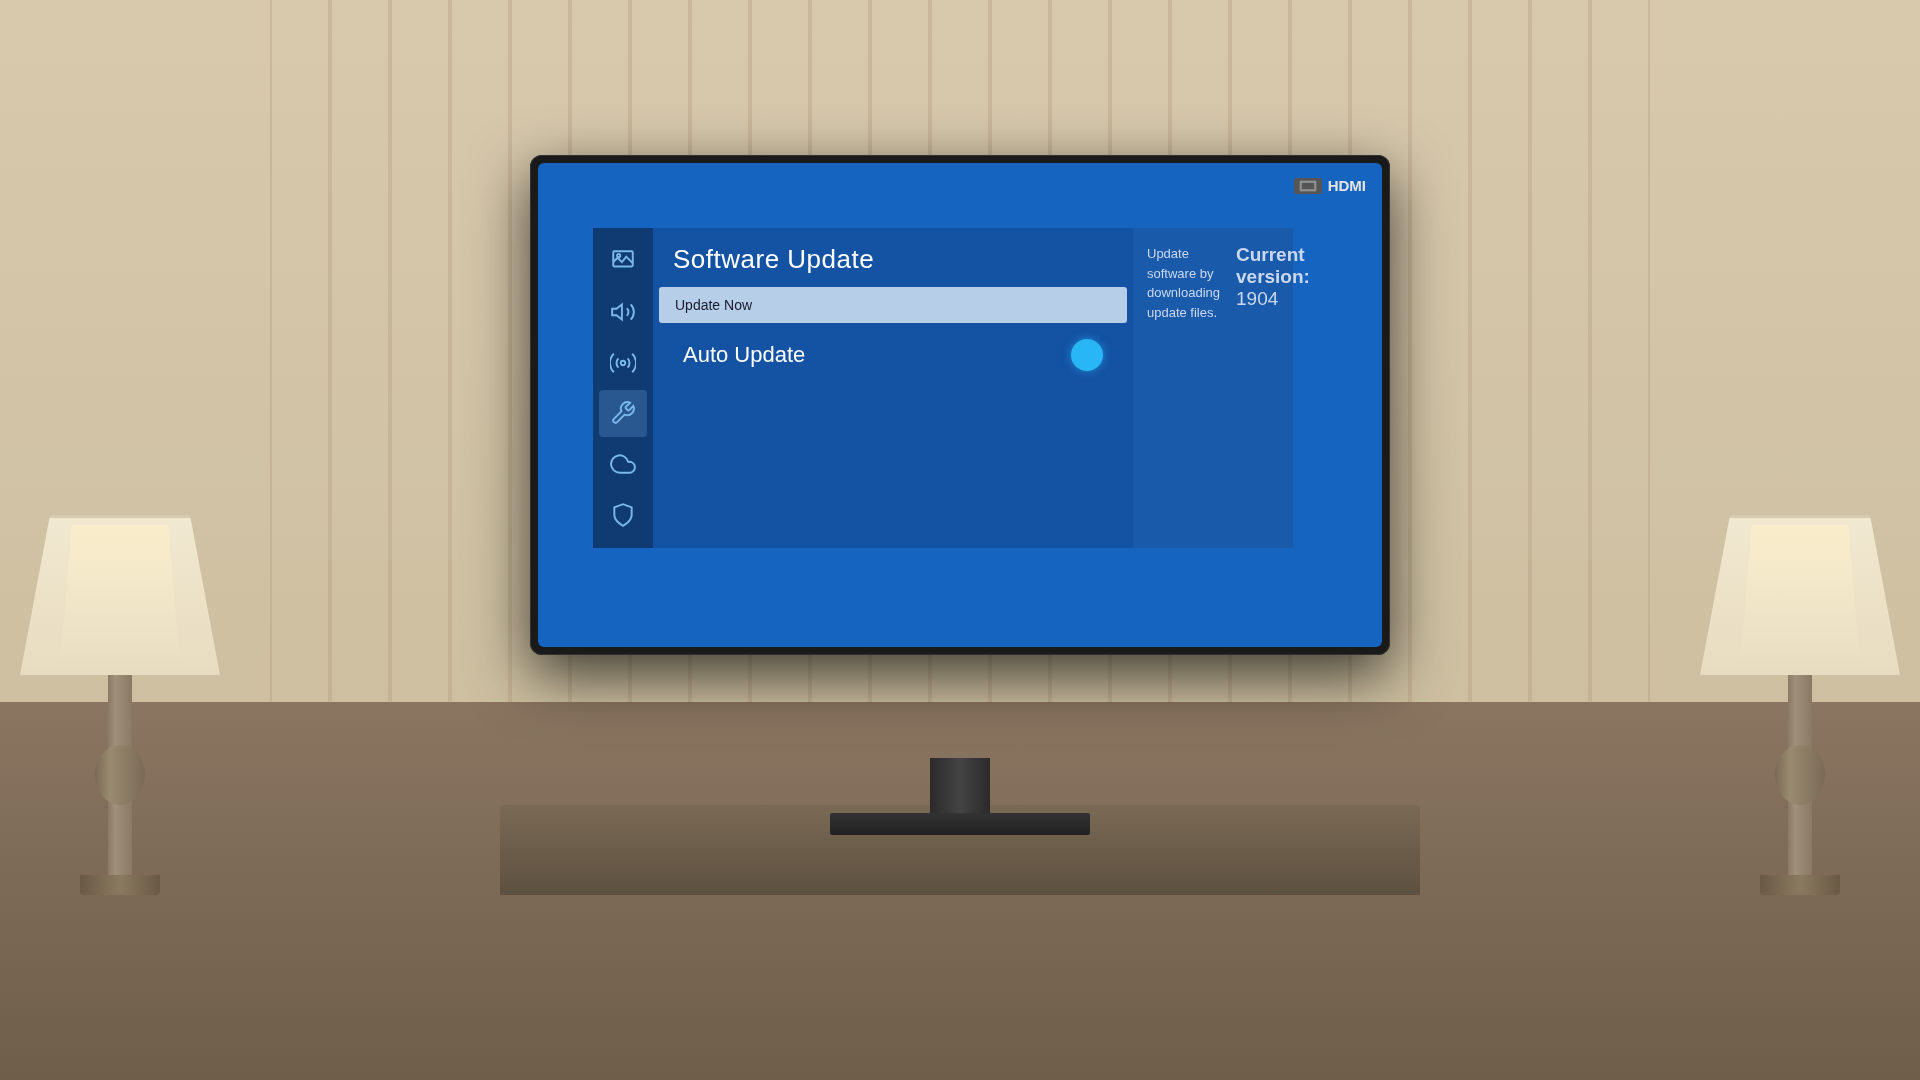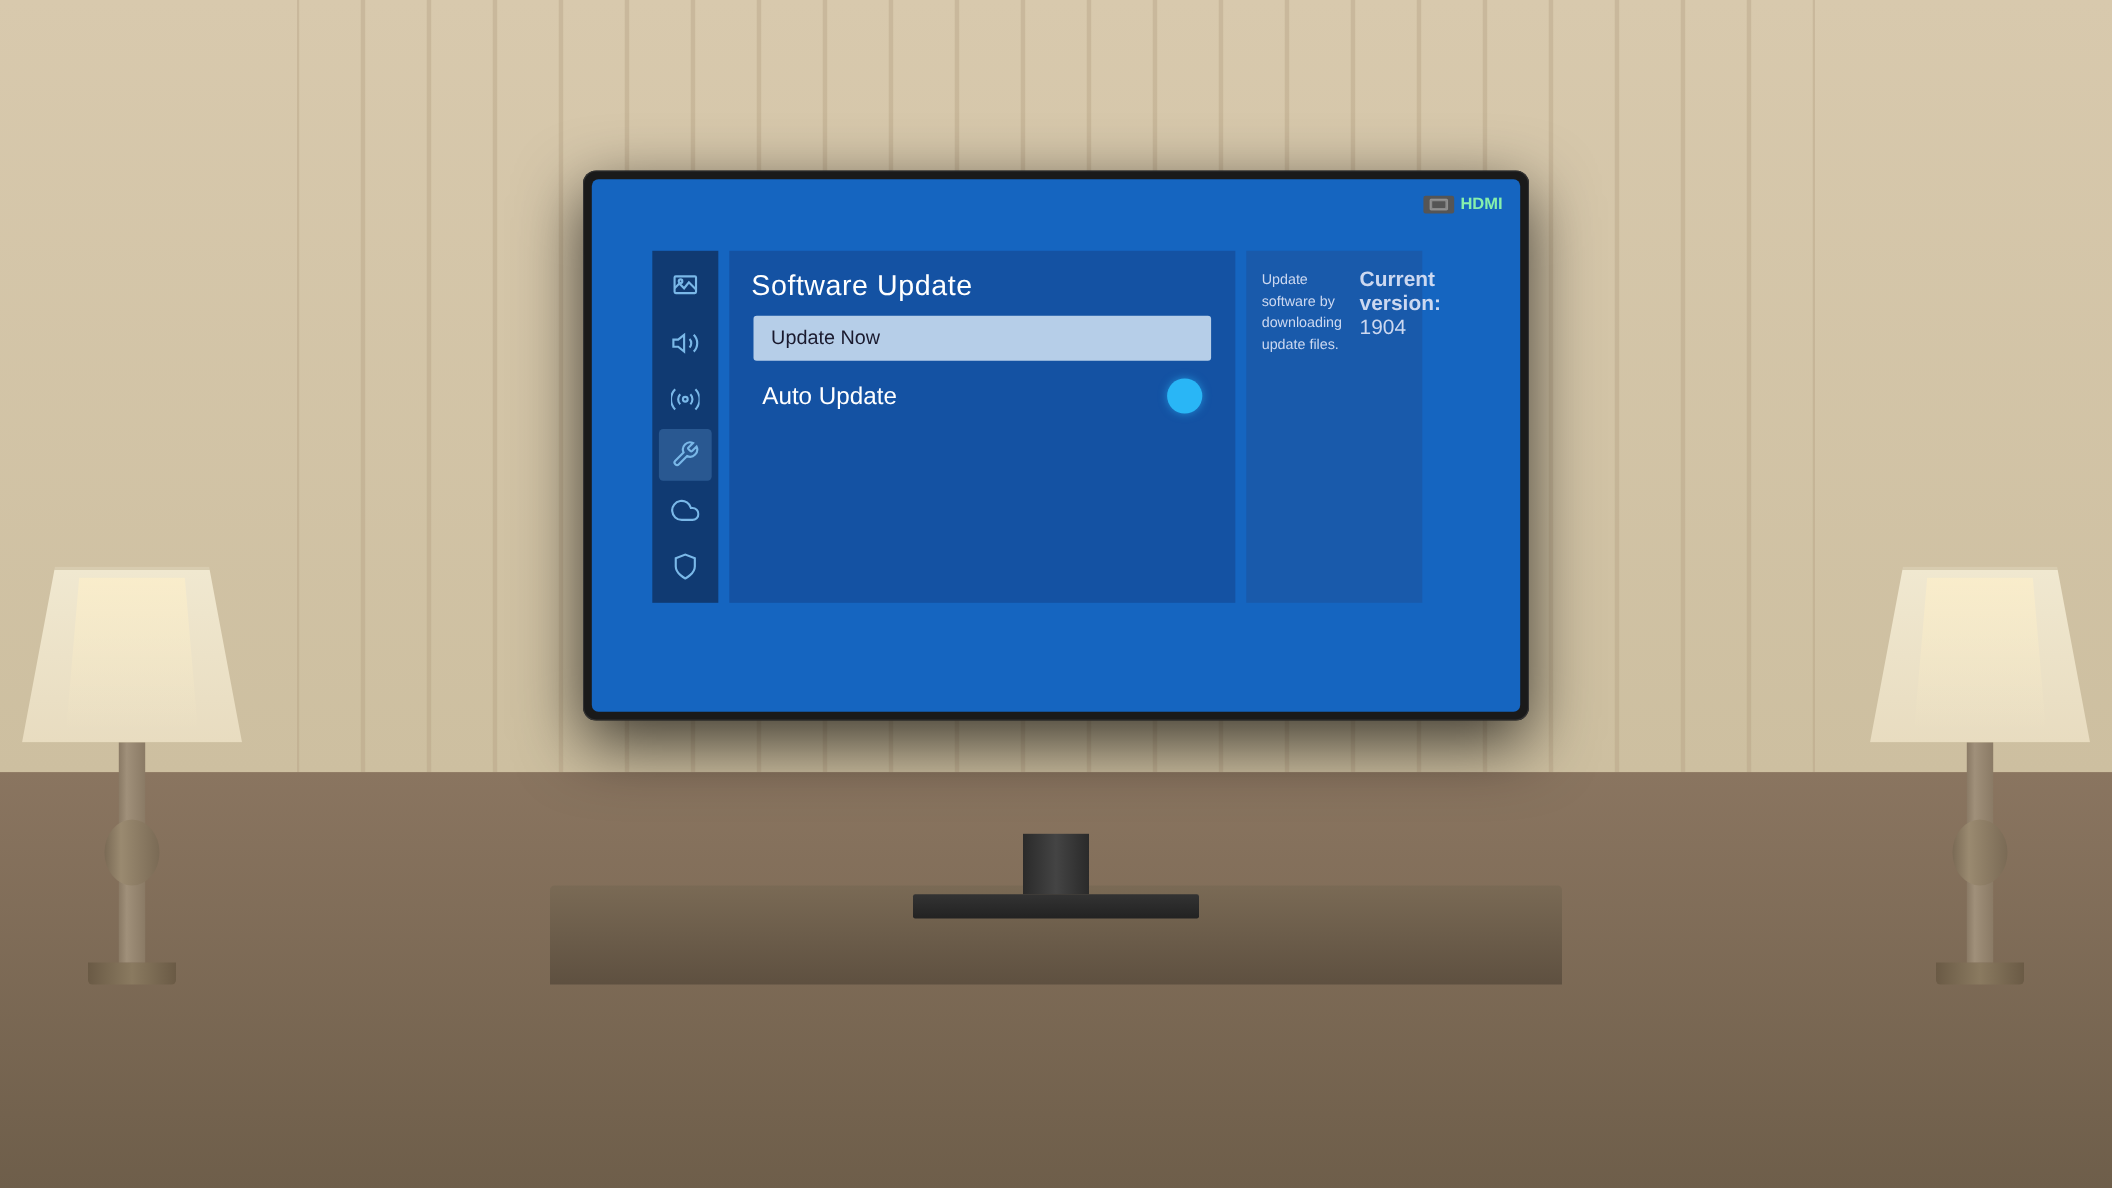--- a/index.html
+++ b/index.html
@@ -186,21 +186,21 @@
     }
 
     
     .hdmi-indicator {
       position: absolute;
       top: 14px;
       right: 16px;
       display: flex;
       align-items: center;
       gap: 6px;
-      color: #86efac;
+      color: #e5e5e5;
       font-size: 15px;
       font-weight: bold;
     }
 
     .hdmi-icon {
       width: 28px;
       height: 16px;
       background: #555;
       border-radius: 2px;
       display: flex;
@@ -209,21 +209,20 @@
     }
 
     
     .settings-container {
       position: absolute;
       top: 65px;
       left: 55px;
       display: flex;
       width: 700px;
       height: 320px;
-      gap: 10px;
     }
 
     
     .settings-sidebar {
       width: 60px;
       height: 100%;
       background: rgba(15, 50, 100, 0.85);
       display: flex;
       flex-direction: column;
       align-items: center;
@@ -263,25 +262,25 @@
 
     .settings-title {
       padding: 16px 20px 12px;
       font-size: 26px;
       font-weight: 300;
       color: white;
       letter-spacing: 0.5px;
     }
 
     .settings-item {
-      margin: 0 22px 6px;
+      margin: 0 6px 6px;
       background: rgba(200, 220, 240, 0.9);
       border-radius: 3px;
       padding: 10px 16px;
-      font-size: 18px;
+      font-size: 14px;
       color: #1a1a2e;
       cursor: pointer;
     }
 
     .settings-item-row {
       margin: 0 14px 0;
       padding: 10px 16px;
       display: flex;
       align-items: center;
       justify-content: space-between;

